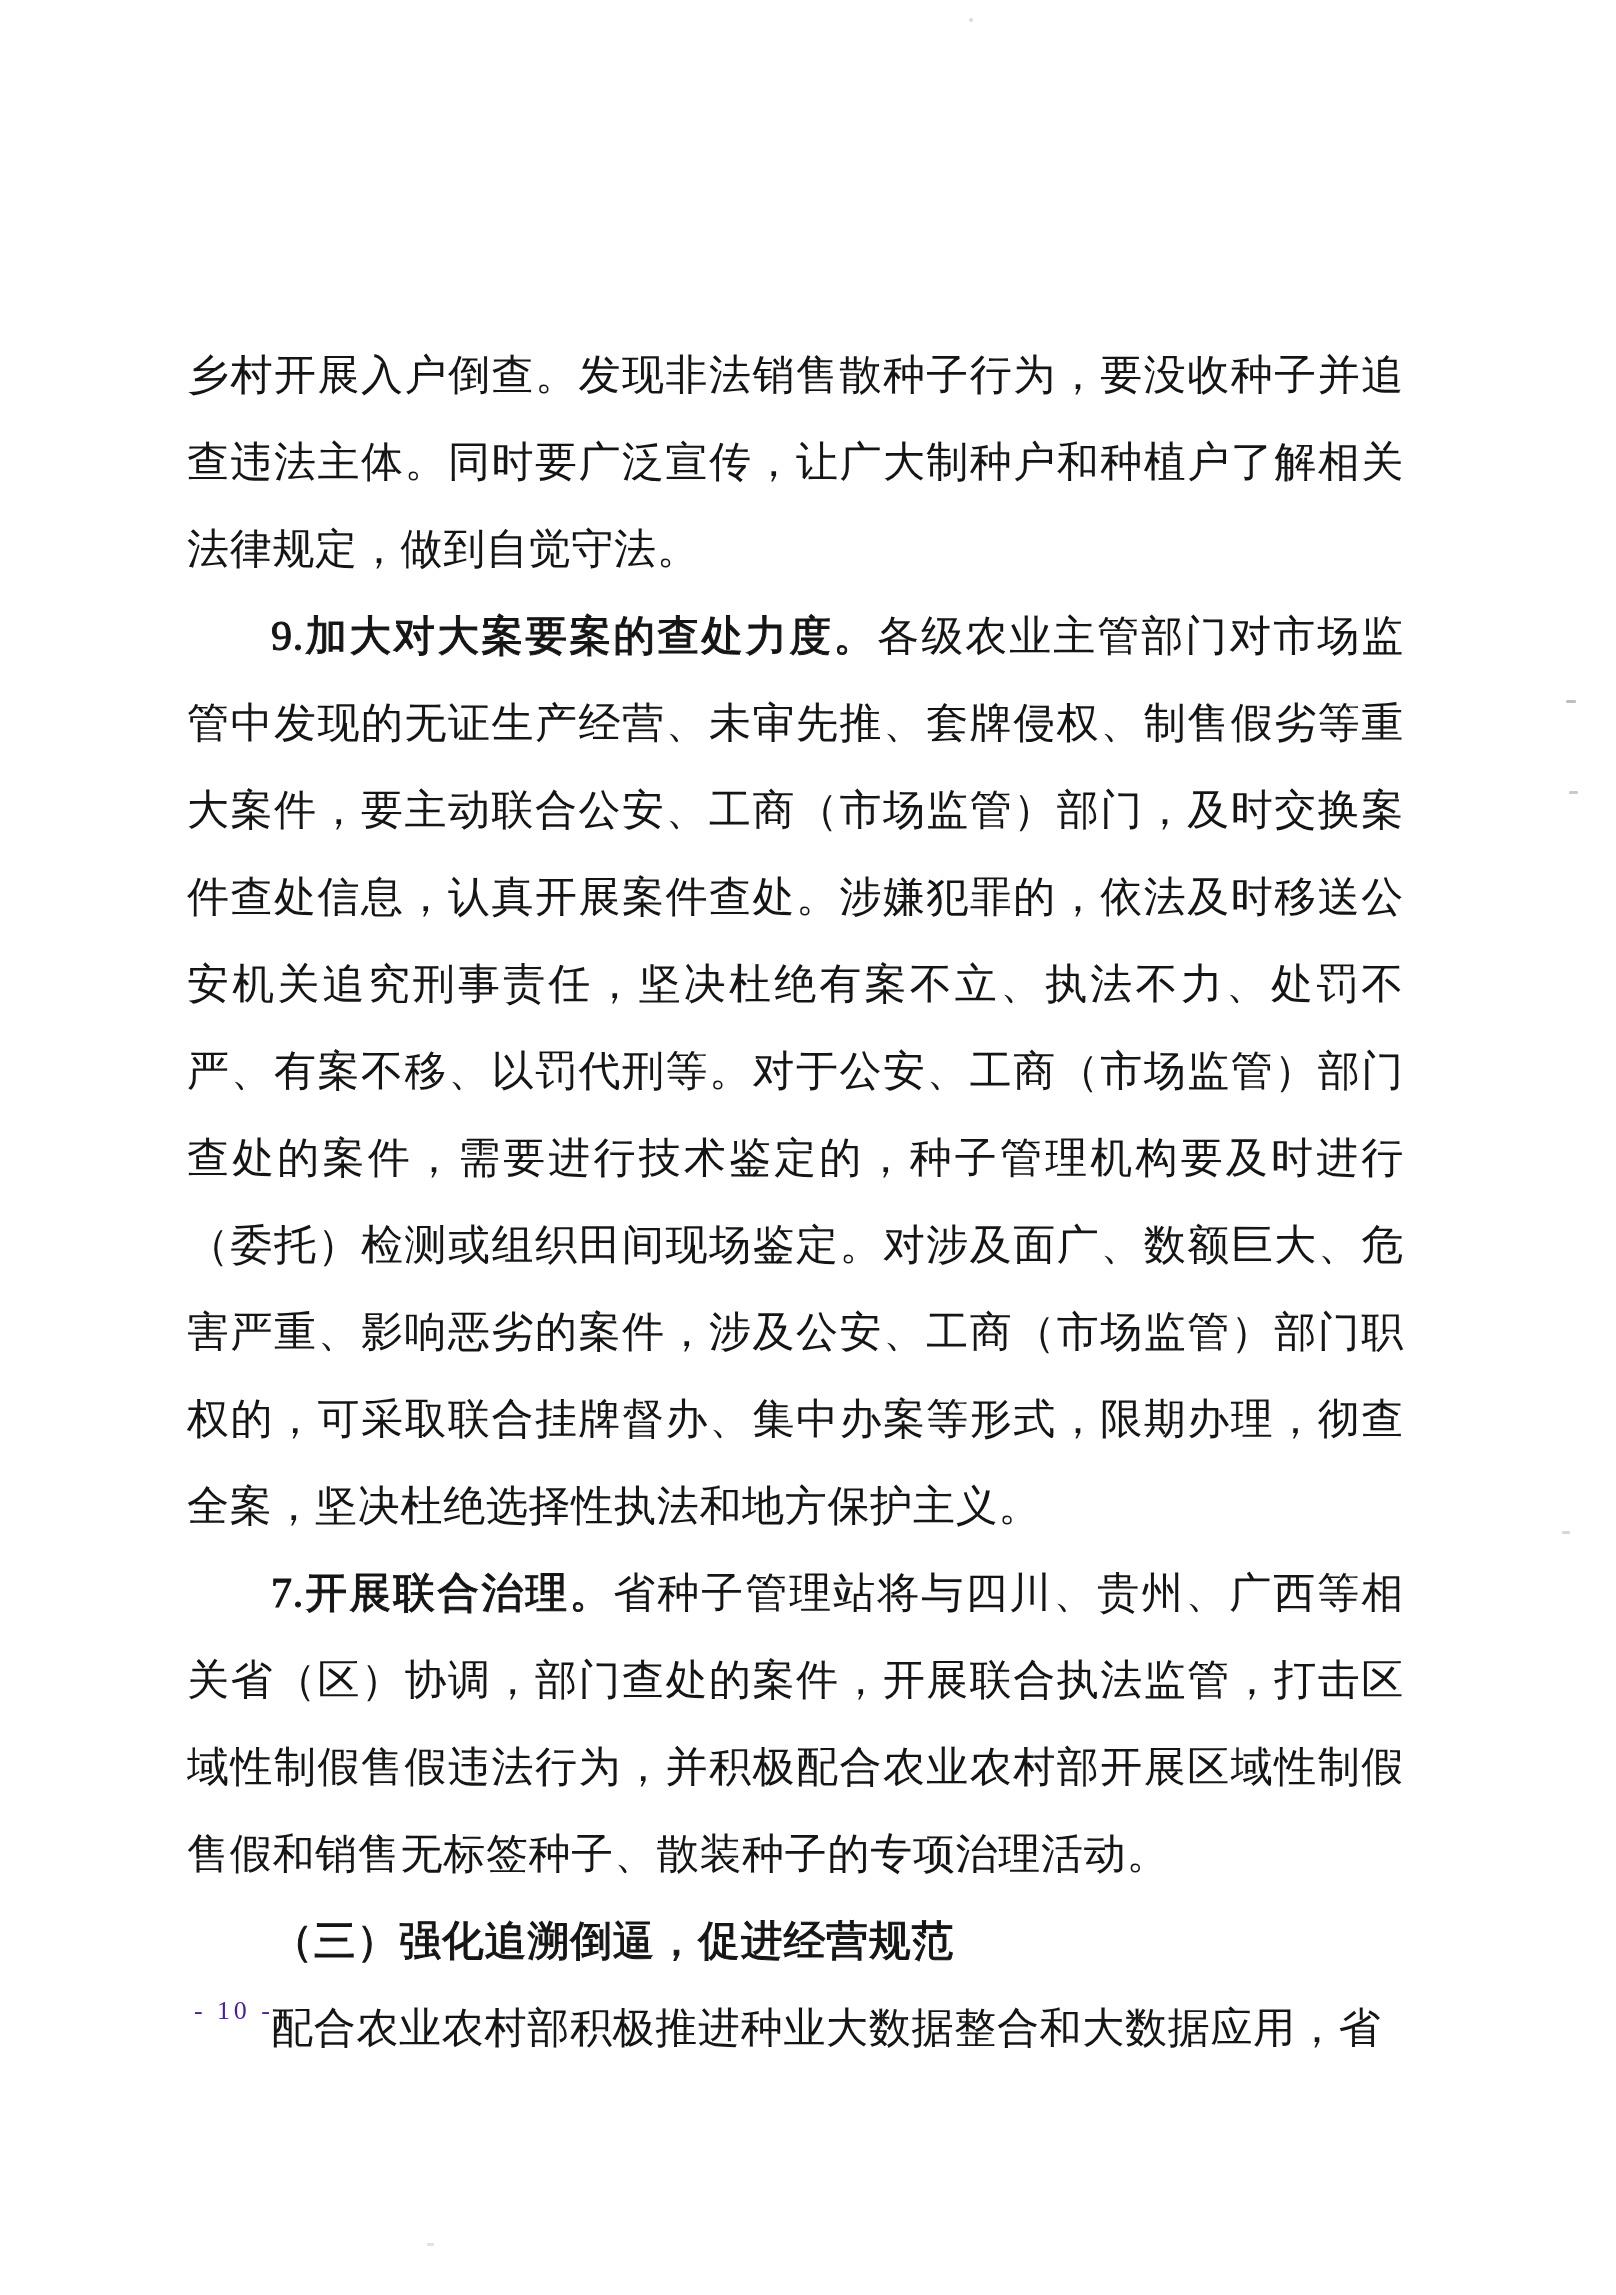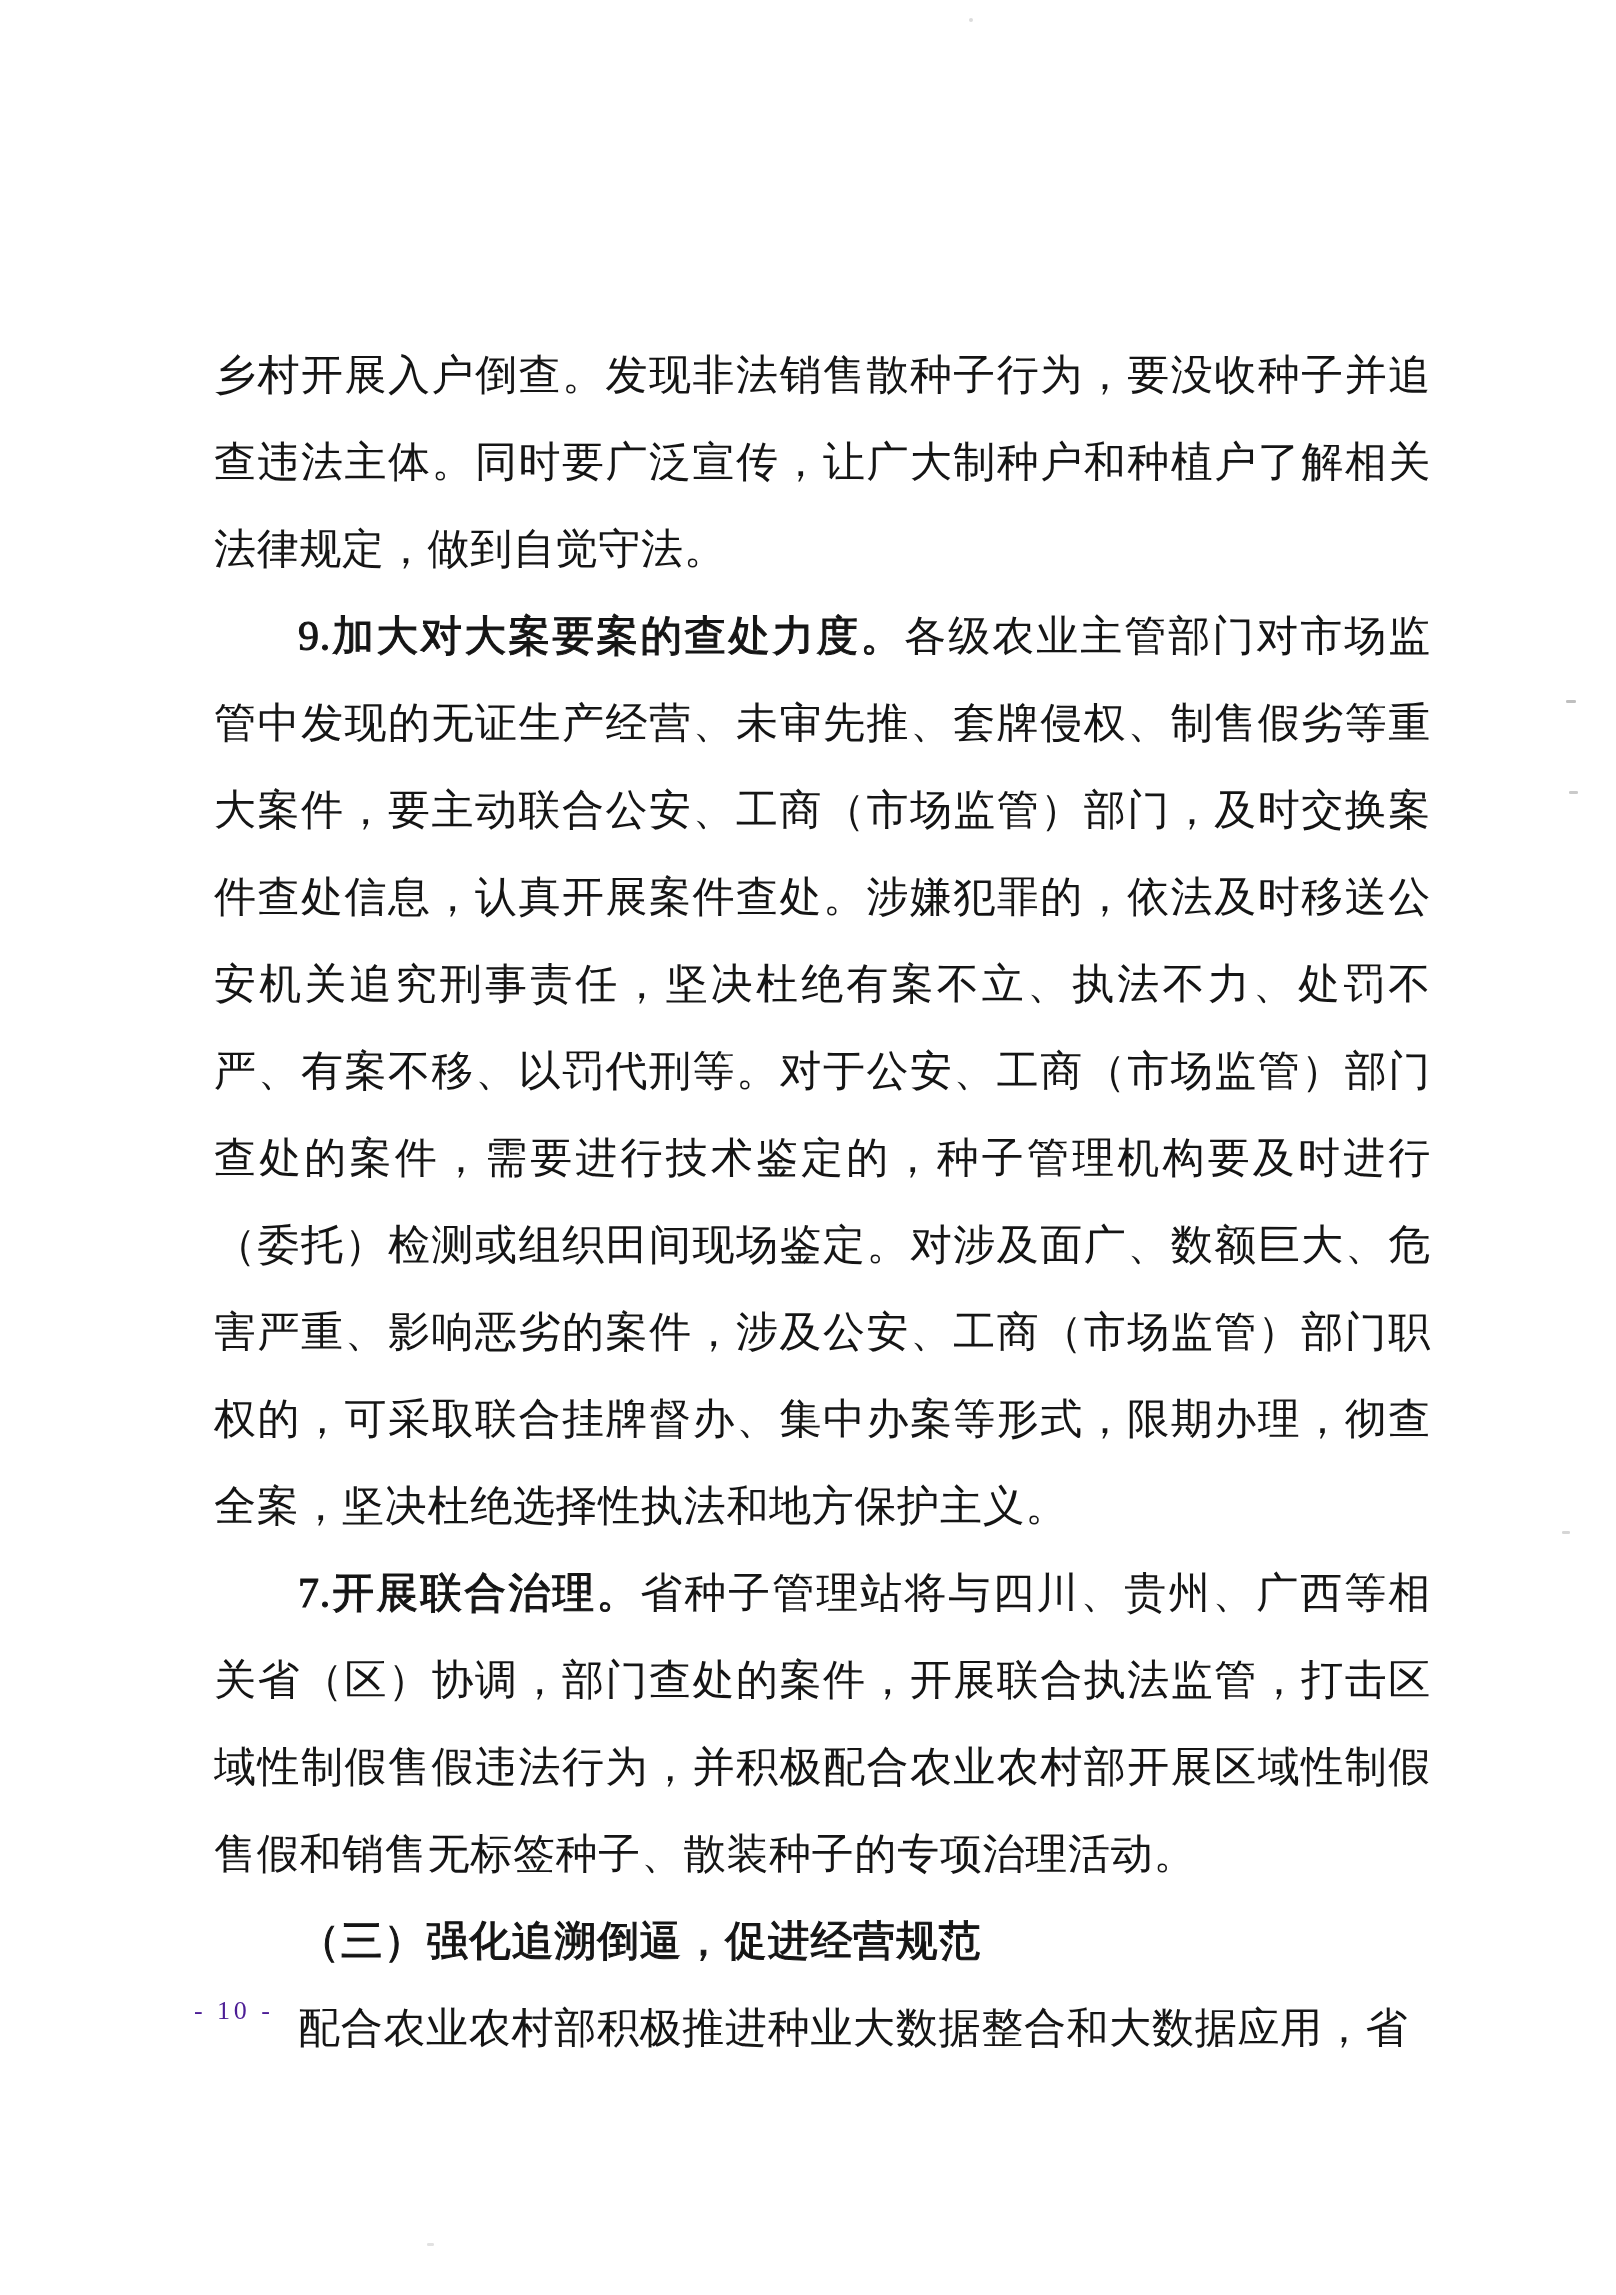--- a/index.html
+++ b/index.html
@@ -13,21 +13,21 @@
     width: 1616px;
     height: 2295px;
     margin: 0 auto;
     background: #ffffff;
     overflow: hidden;
     font-family: "Liberation Serif", serif;
     color: #151515;
   }
   .text-block {
     position: absolute;
-    left: 214px;
+    left: 187px;
     top: 332px;
     width: 1217px;
     font-size: 42px;
     line-height: 87px;
     text-align: justify;
     text-justify: inter-ideograph;
     letter-spacing: 0.7px;
   }
   .para {
     margin: 0;

